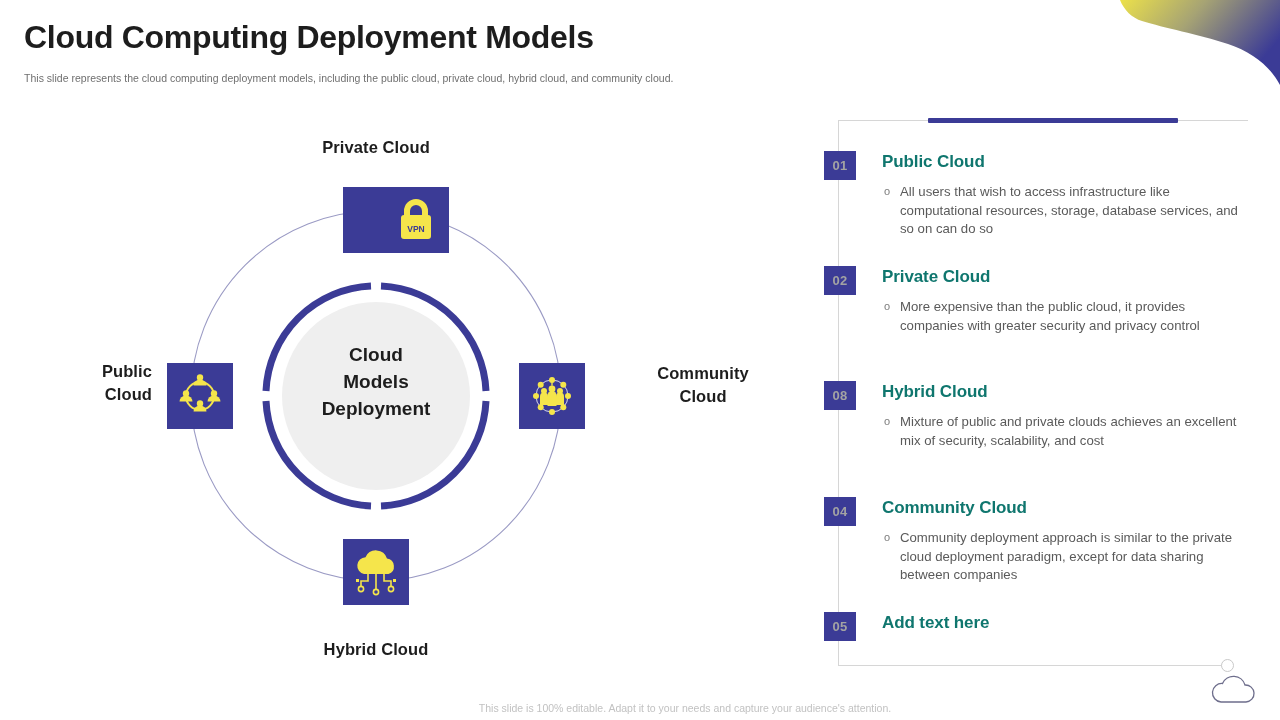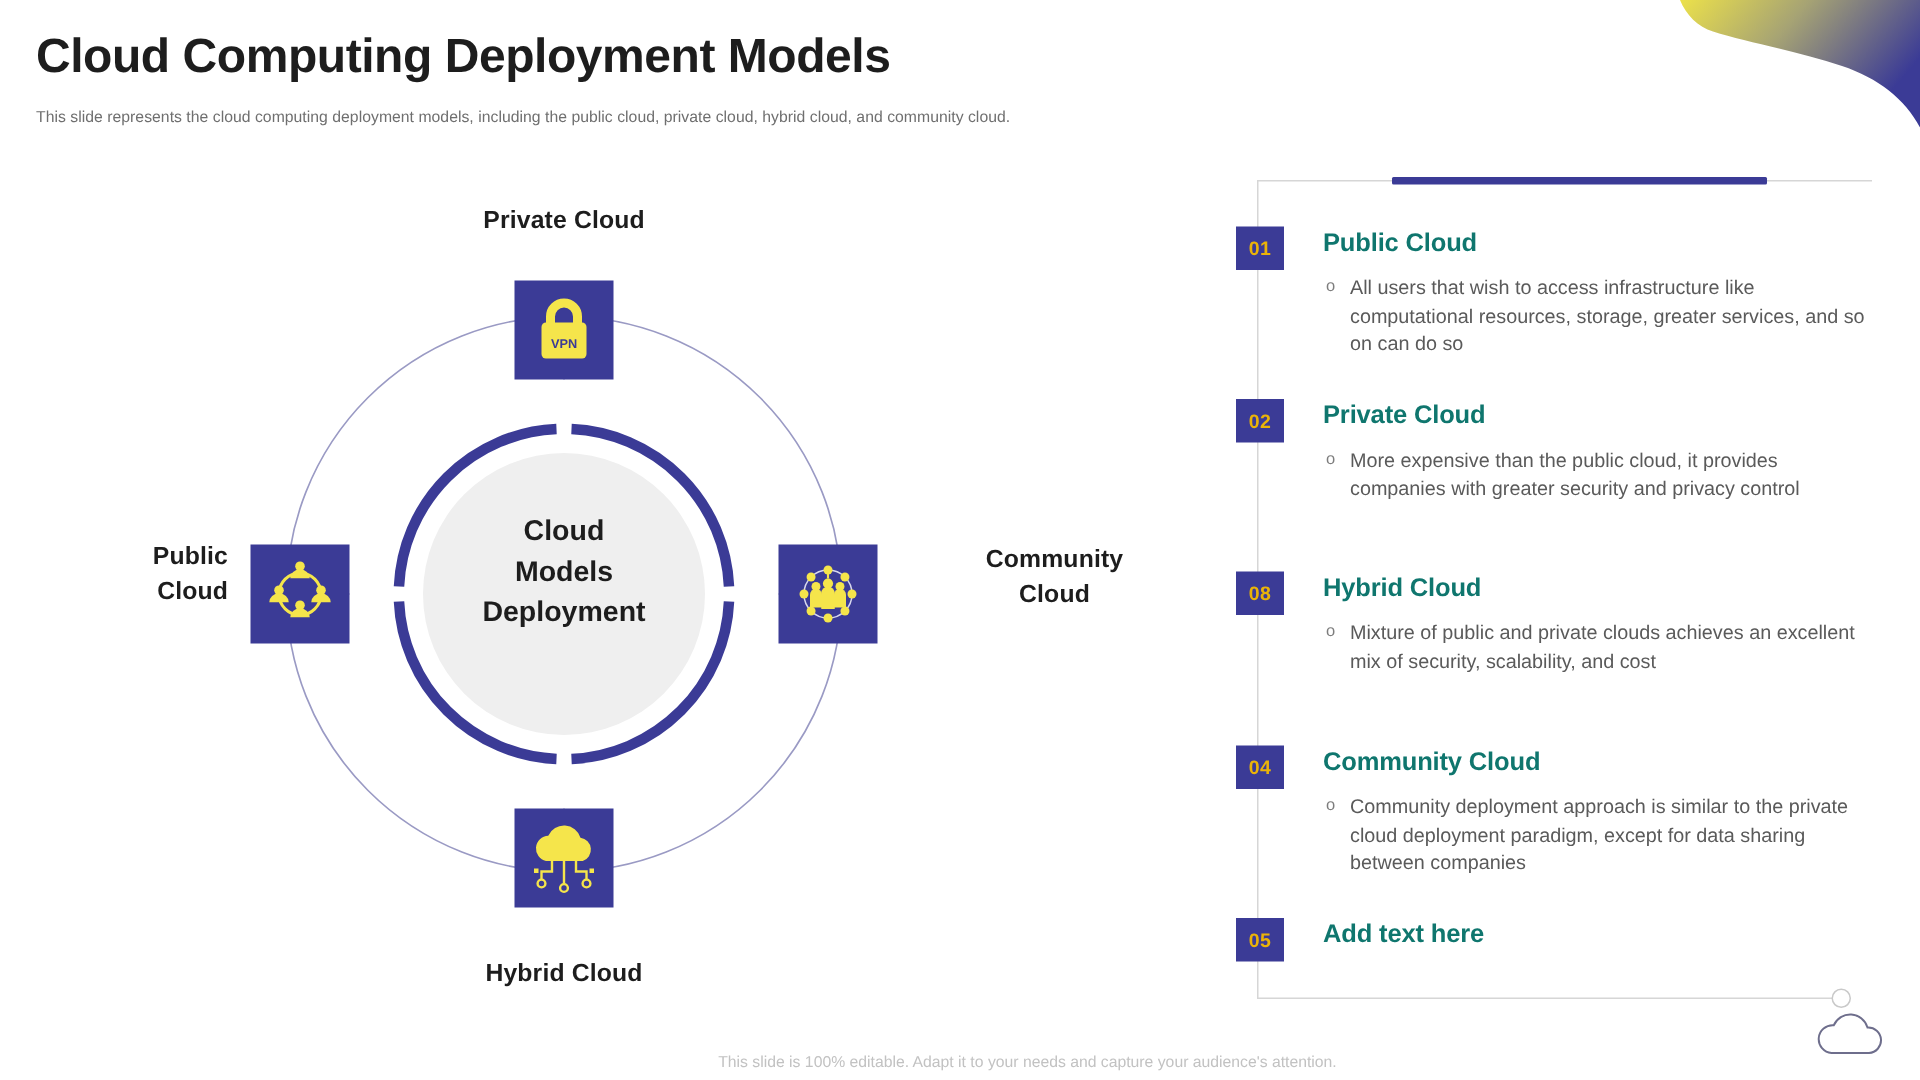--- a/index.html
+++ b/index.html
@@ -85,21 +85,21 @@
   
   .icon-tile {
     position: absolute;
     width: 66px;
     height: 66px;
     background: #3b3b96;
     display: flex;
     align-items: center;
     justify-content: center;
   }
-  .tile-private   { left: 303px; top: 67px; }
+  .tile-private   { left: 303px; top: 67px; padding-left: 40px; }
   .tile-hybrid    { left: 303px; top: 419px; }
   .tile-public    { left: 127px; top: 243px; }
   .tile-community { left: 479px; top: 243px; }
 
   
   .right-panel {
     position: absolute;
     left: 838px;
     top: 120px;
     width: 410px;
@@ -153,21 +153,21 @@
     left: 0;
     width: 410px;
   }
   .badge {
     position: absolute;
     left: -14px;
     top: 0;
     width: 32px;
     height: 29px;
     background: #3b3b96;
-    color: #eab308;
+    color: #a3a3a3;
     font-size: 13px;
     font-weight: bold;
     display: flex;
     align-items: center;
     justify-content: center;
     letter-spacing: 0.3px;
   }
   .item-title {
     position: absolute;
     left: 44px;
@@ -367,21 +367,21 @@
   <div class="panel-topline-accent"></div>
   <div class="panel-leftline"></div>
   <div class="panel-botline"></div>
   <div class="panel-handle"></div>
 
   <div class="item" style="top:31px">
     <div class="badge">01</div>
     <div class="item-title">Public Cloud</div>
     <div class="item-bullet">
       <span class="bullet-mark">o</span>
-      <span class="bullet-text">All users that wish to access infrastructure  like computational  resources, storage, greater services, and so on can do so</span>
+      <span class="bullet-text">All users that wish to access infrastructure  like computational  resources, storage, database services, and so on can do so</span>
     </div>
   </div>
 
   <div class="item" style="top:146px">
     <div class="badge">02</div>
     <div class="item-title">Private Cloud</div>
     <div class="item-bullet">
       <span class="bullet-mark">o</span>
       <span class="bullet-text">More expensive than the public cloud, it provides companies with greater security and privacy control</span>
     </div>

